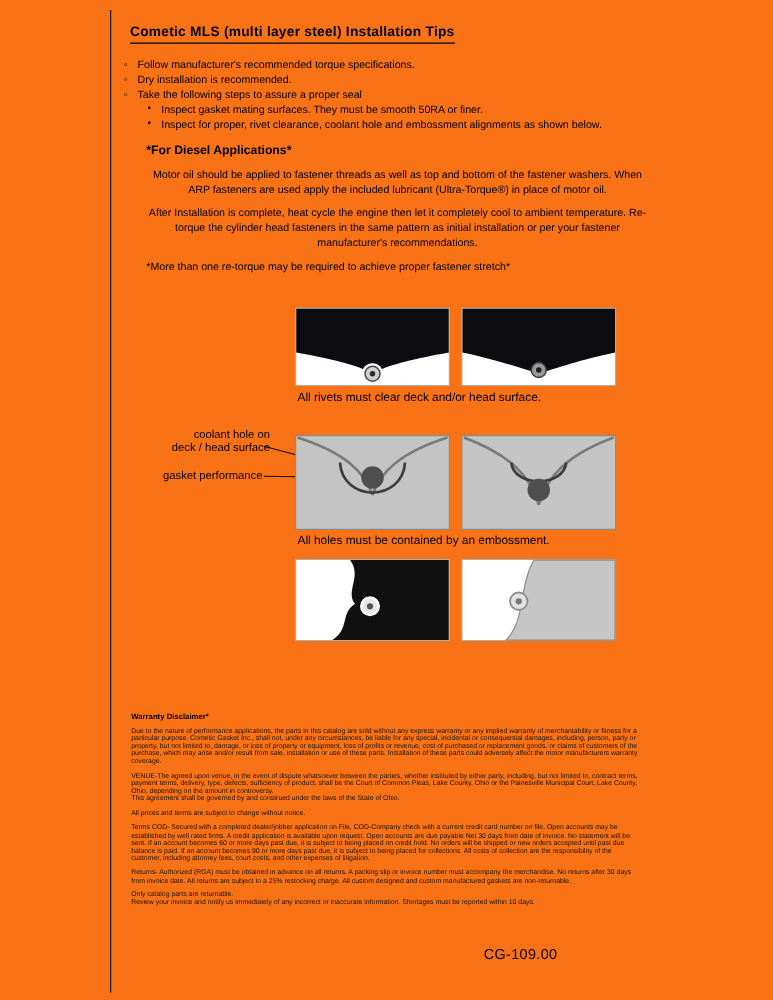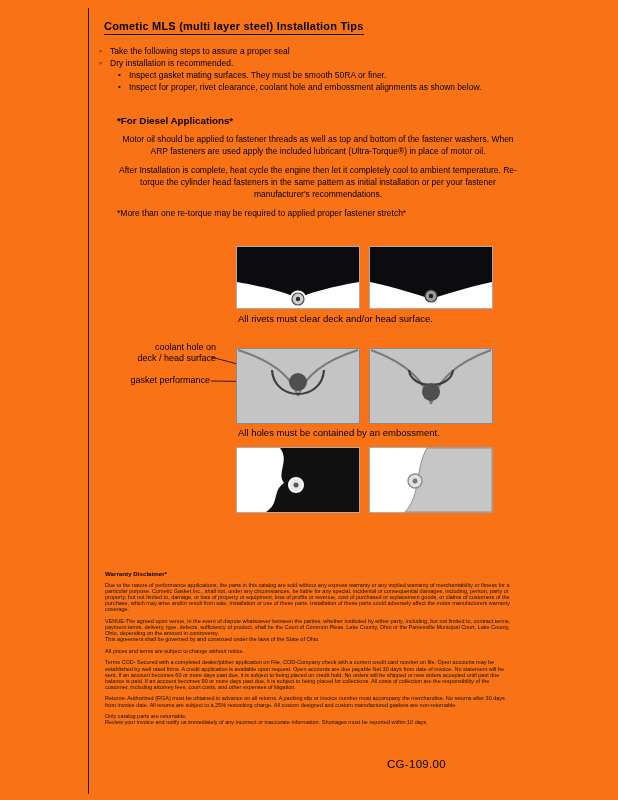--- a/index.html
+++ b/index.html
@@ -65,30 +65,31 @@
 </style>
 </head>
 <body>
 
 <div class="page">
   <div class="left-rule"></div>
 
   <h1 class="title">Cometic MLS (multi layer steel) Installation Tips</h1>
 
   <ul class="tips">
+    <li>Follow manufacturer's recommended torque specifications.</li>
+    <li>Dry installation is recommended.</li>
     <li>Take the following steps to assure a proper seal</li>
-    <li>Dry installation is recommended.</li>
     <li class="sub">Inspect gasket mating surfaces.  They must be smooth 50RA or finer.</li>
     <li class="sub">Inspect for proper, rivet clearance, coolant hole and embossment alignments as shown below.</li>
   </ul>
 
   <h2 class="diesel-heading">*For Diesel Applications*</h2>
   <p class="para para1">Motor oil should be applied to fastener threads as well as top and bottom of the fastener washers. When ARP fasteners are used apply the included lubricant (Ultra-Torque®) in place of motor oil.</p>
   <p class="para para2">After Installation is complete, heat cycle the engine then let it completely cool to ambient temperature. Re-torque the cylinder head fasteners in the same pattern as initial installation or per your fastener manufacturer's recommendations.</p>
-  <p class="note">*More than one re-torque may be required to applied proper fastener stretch*</p>
+  <p class="note">*More than one re-torque may be required to achieve proper fastener stretch*</p>
 
   <div class="fig-header h-left row1">RIGHT</div>
   <div class="fig-header h-right row1">WRONG</div>
 
   <div class="panel p-left panels1">
     <svg viewBox="0 0 124 63">
       <rect x="0.5" y="0.5" width="123" height="62" fill="#ffffff" stroke="#aaaaaa"></rect>
       <path d="M1,1 H123 V36 C95,41 76,46 68,50 C64,52 60,52 56,50 C48,46 29,41 1,36 Z" fill="#0b0b10"></path>
       <circle cx="62" cy="53" r="8.5" fill="#ffffff"></circle>
       <circle cx="62" cy="53" r="6" fill="#cfcfcf" stroke="#4a4a4a" stroke-width="1.2"></circle>

